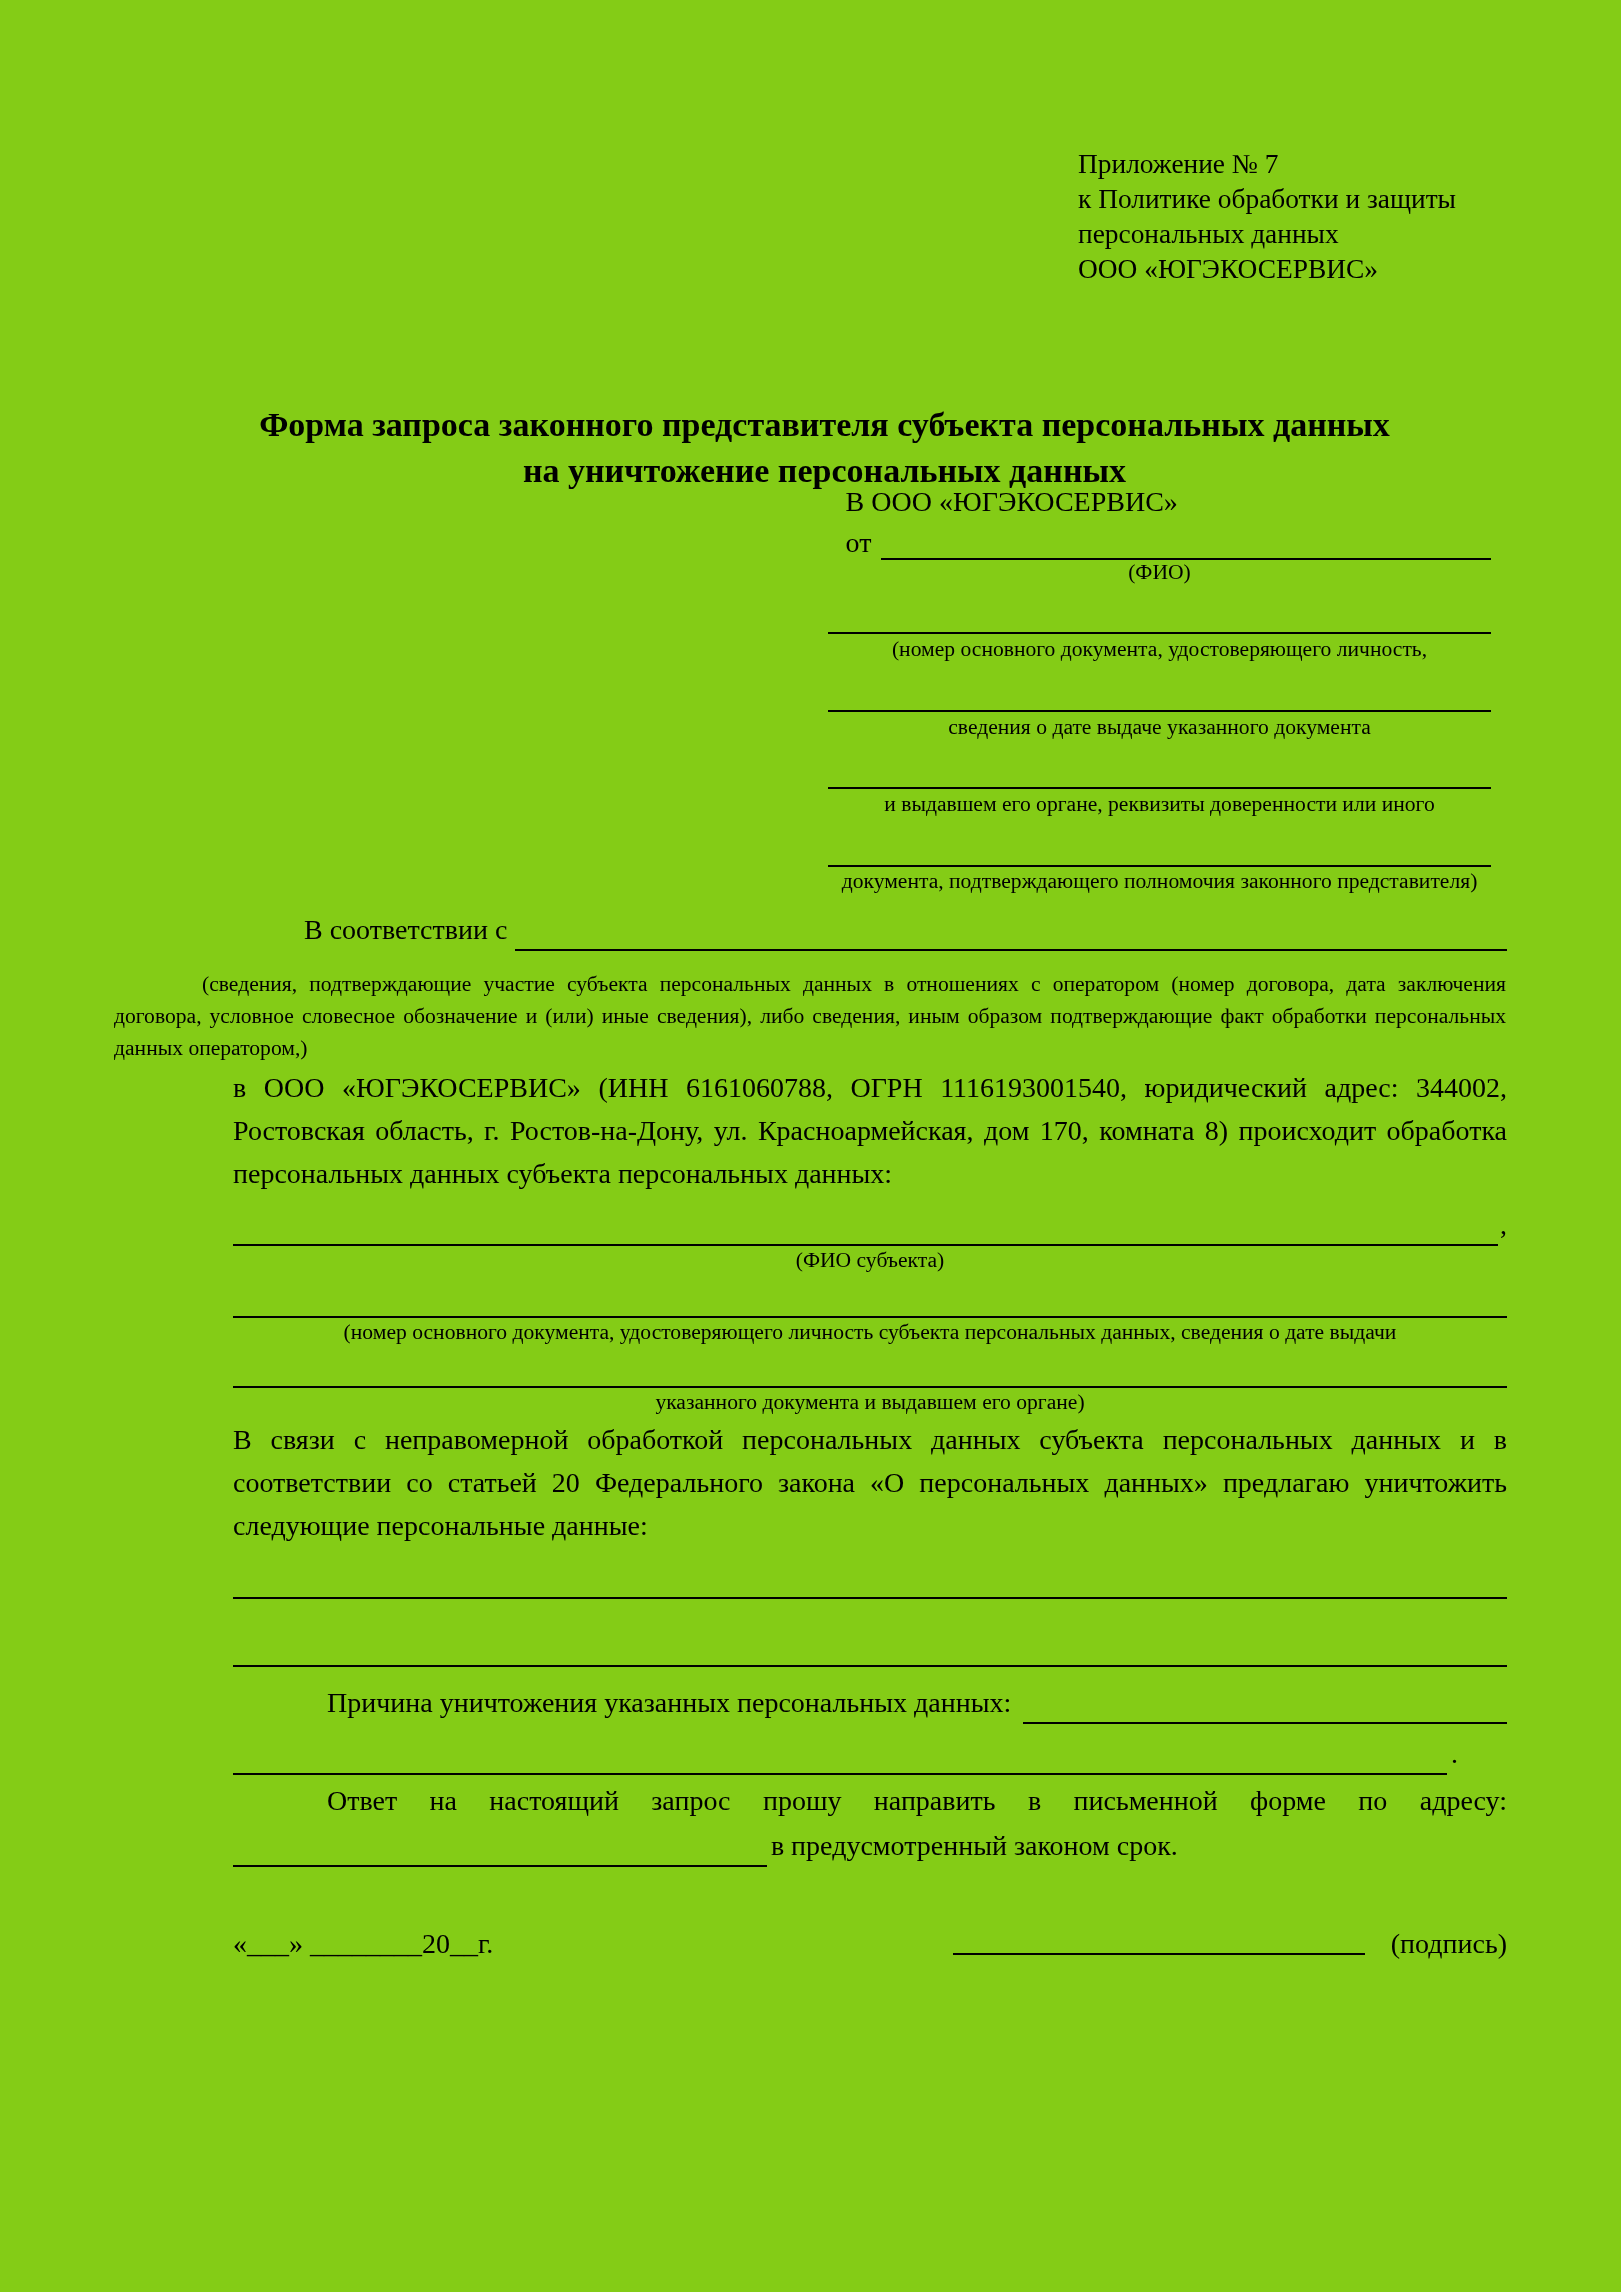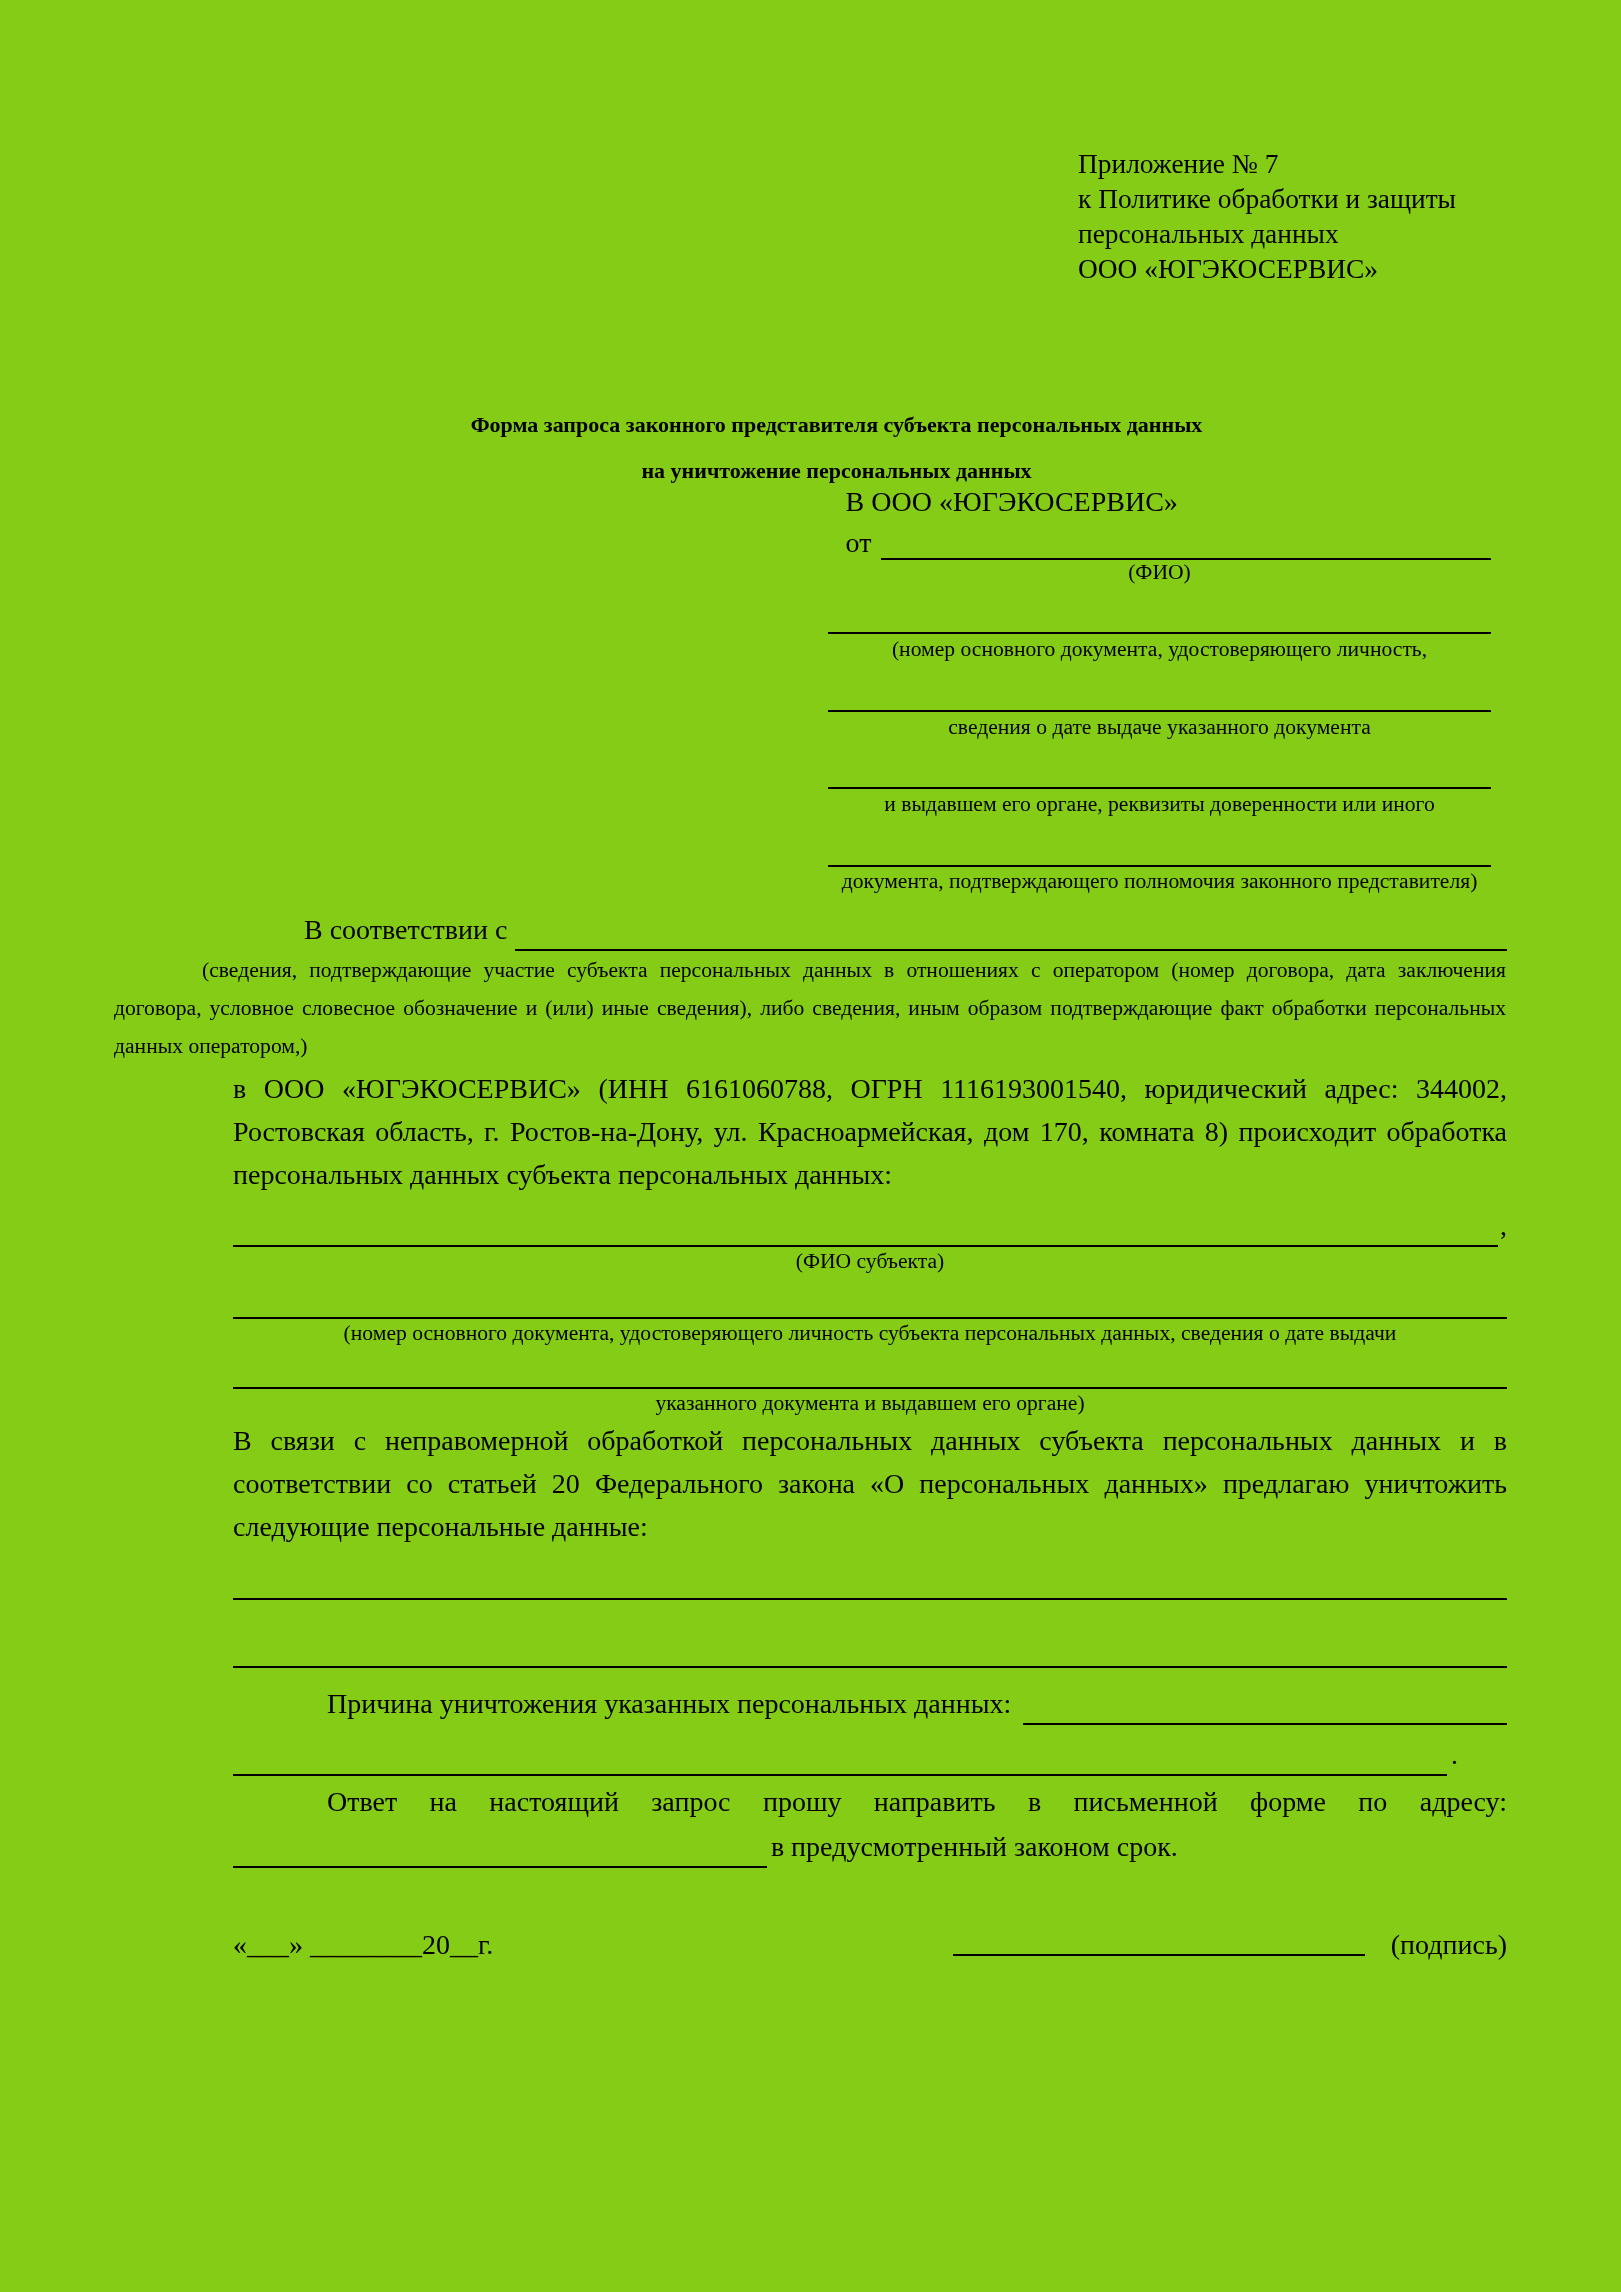--- a/index.html
+++ b/index.html
@@ -12,22 +12,22 @@
     font-family:"Liberation Serif","DejaVu Serif",serif;
     overflow:hidden;
   }
   
   .header{
     position:absolute; left:1078px; top:147px;
     font-size:27.4px; line-height:35px; white-space:nowrap;
   }
   
   .title{
-    position:absolute; left:174px; top:402px; width:1325px;
-    text-align:center; font-weight:bold; font-size:22px; line-height:46px;
+    position:absolute; left:162px; top:402px; width:1325px;
+    text-align:center; font-weight:bold; font-size:34px; line-height:46px;
   }
   
   .recipient{
     position:absolute; left:828px; top:484px; width:663px;
     font-size:28px; line-height:35px;
   }
   .rec-to{margin-left:17.6px; white-space:nowrap;}
   .row{display:flex; align-items:flex-end;}
   .from-row{margin-top:5.9px;}
   .from-row .from-label{margin-left:17.6px; padding-right:9.8px;}
@@ -43,23 +43,23 @@
   .bl{border-bottom:2.9px solid #000;}
   
   .main{
     position:absolute; left:233px; top:910px; width:1274px;
     font-size:28px; line-height:43px;
   }
   .sootv{height:41px;font-family:Liberation Serif, serif;}
   .sootv .lbl{padding-left:71px; padding-right:7.8px; white-space:nowrap;}
   .smallprint{
     margin-left:-119px; width:1392px;
-    font-size:21.6px; line-height:38px;
+    font-size:21.6px; line-height:32px;
     text-align:justify; text-indent:88px;
-    margin-top:0;
+    margin-top:17px;
   }
   p.just{
     margin:2px 0 0 0; text-align:justify;
   }
   .mt-a{margin-top:7.8px;}  .mt-b{margin-top:13.7px;} .mt-c{margin-top:11.8px;}
   .mt-d{margin-top:21.6px;} .mt-e{margin-top:37px;} .mt-f{margin-top:13.7px;}
   .mt-g{margin-top:7.8px;}  .mt-h{margin-top:2px;}
   .fieldline{height:29px;}
   .capmain{margin-top:2px;}
   .tail{padding-left:2px; white-space:nowrap;}

